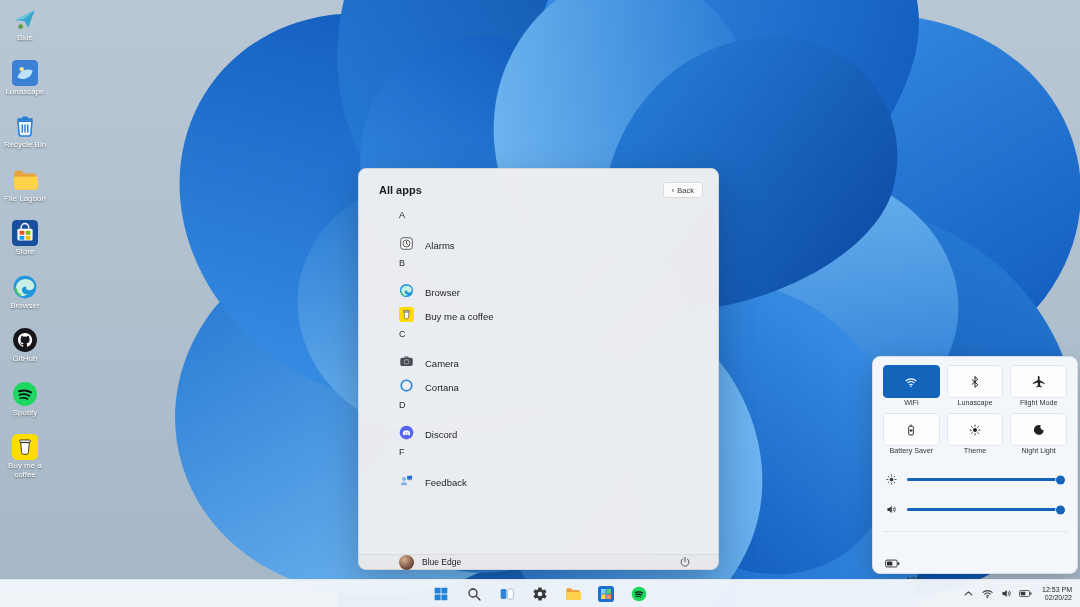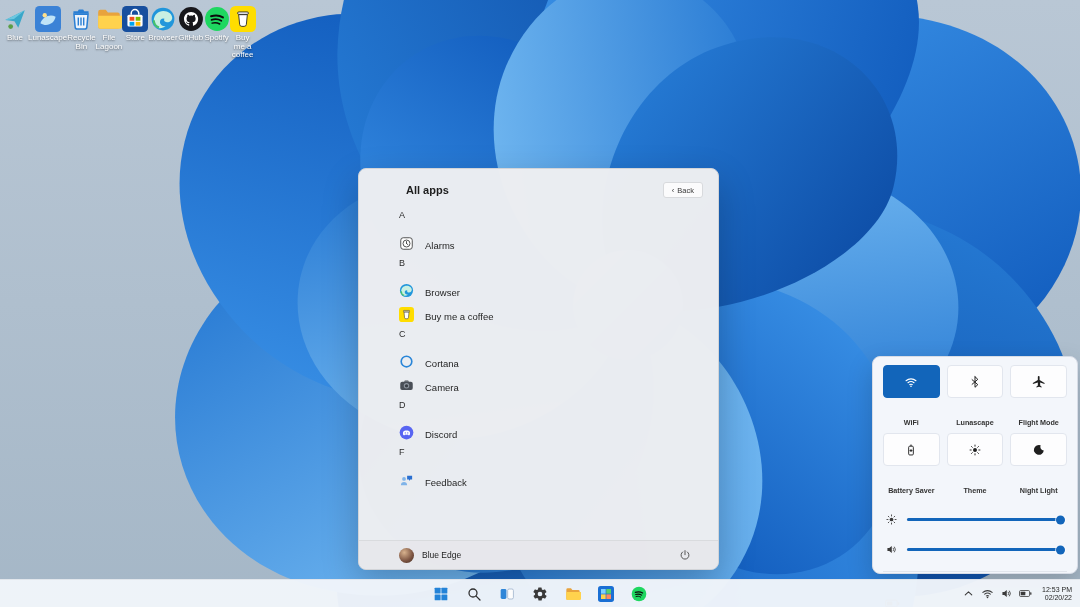--- a/index.html
+++ b/index.html
@@ -4,63 +4,63 @@
 <style>
   html,body{margin:0;padding:0;}
   body{
     width:1080px;height:607px;overflow:hidden;position:relative;
     font-family:"Liberation Sans",sans-serif;background:#aebfce;
     --accent:#1265ba;
   }
   .wallpaper{position:absolute;inset:0;display:block;}
 
   
-  .desktop-icons{position:absolute;left:2px;top:6px;width:46px;display:flex;flex-direction:row;}
+  .desktop-icons{position:absolute;left:2px;top:6px;width:46px;display:flex;flex-direction:column;}
   .dicon{height:53.5px;display:flex;flex-direction:column;align-items:center;cursor:pointer;}
   .dicon-img{width:26px;height:26px;display:block;}
   .dicon-img svg{width:100%;height:100%;display:block;}
   .dicon-label{margin-top:2px;font-size:8px;line-height:8.5px;color:#fff;text-align:center;
     text-shadow:0 1px 2px rgba(0,0,0,.55);max-width:46px;}
 
   
   .start-panel{position:absolute;left:358px;top:168px;width:361px;height:402px;box-sizing:border-box;
     background:rgba(237,238,241,.985);border:1px solid #d2d4d8;border-radius:8px;
     box-shadow:0 14px 36px rgba(0,0,0,.22);}
-  .sp-header{display:flex;justify-content:space-between;align-items:center;padding:13px 15px 3px 47px;}
+  .sp-header{display:flex;justify-content:space-between;align-items:center;padding:13px 15px 3px 20px;}
   .sp-title{font-size:11px;font-weight:bold;color:#1e1e1e;margin:0;}
   .back-btn{display:flex;align-items:center;gap:3px;font-size:7.5px;color:#3a3a3a;background:#fbfbfc;
     border:1px solid #d8dadd;border-radius:3px;padding:2.5px 8px;cursor:pointer;font-family:inherit;}
   .app-list{padding:2px 0 0 40px;}
   .letter-row{height:24px;display:flex;align-items:center;font-size:9px;color:#2c2c2c;cursor:pointer;}
   .app-row{height:23.5px;display:flex;align-items:flex-end;gap:11px;cursor:pointer;}
   .app-icon{width:15px;height:15px;flex:0 0 15px;}
   .app-icon svg{width:100%;height:100%;display:block;}
   .app-label{font-size:9.5px;color:#1f1f1f;}
-  .start-footer{position:absolute;left:0;right:0;bottom:0;height:29px;box-sizing:border-box;
+  .start-footer{position:absolute;left:0;right:0;bottom:0;height:15px;box-sizing:border-box;
     border-top:1px solid #d9dbde;background:rgba(229,230,233,.75);border-radius:0 0 8px 8px;
     display:flex;align-items:center;justify-content:space-between;padding:0 26px 0 40px;}
   .user{display:flex;align-items:center;gap:8px;cursor:pointer;}
   .avatar{width:15px;height:15px;border-radius:50%;
     background:radial-gradient(circle at 35% 30%,#d8b28e,#7a5240 60%,#3f2b22);}
   .uname{font-size:8.5px;color:#222;}
   .power{width:14px;height:14px;background:none;border:none;padding:0;color:#555;cursor:pointer;}
   .power svg{width:100%;height:100%;display:block;}
 
   
   .qs{position:absolute;left:872px;top:356px;width:206px;height:218px;box-sizing:border-box;
     background:#f3f6fb;border:1px solid #d7dce6;border-radius:8px;padding:8px 10px 6px;
     box-shadow:0 10px 26px rgba(0,0,0,.18);}
   .qs-grid{display:grid;grid-template-columns:repeat(3,1fr);column-gap:7px;}
   .qs-cell{display:flex;flex-direction:column;align-items:center;margin-bottom:6px;}
   .qs-btn{width:100%;height:33px;border-radius:4px;background:#fdfdfe;border:1px solid #e2e6ee;
     display:flex;align-items:center;justify-content:center;color:#1f1f1f;cursor:pointer;}
   .qs-btn.active{background:var(--accent);border-color:var(--accent);color:#fff;}
   .qs-ic{width:14px;height:14px;display:block;}
   .qs-ic svg{width:100%;height:100%;display:block;}
-  .qs-label{font-size:7.2px;color:#333;margin-top:20px;font-weight:bold;}
+  .qs-label{font-size:7.2px;color:#333;margin-top:0;}
   .qs-sliders{margin-top:4px;display:flex;flex-direction:column;gap:17px;padding:8px 2px 0;}
   .qs-slider-row{display:flex;align-items:center;gap:9px;}
   .qs-slider-ic{width:13px;height:13px;color:#3a3a3a;flex:0 0 13px;}
   .qs-slider-ic svg{width:100%;height:100%;display:block;}
   .track{position:relative;flex:1;height:3px;border-radius:2px;background:#bcc6d4;cursor:pointer;}
   .fill{position:absolute;left:0;top:0;bottom:0;border-radius:2px;background:var(--accent);}
   .thumb{position:absolute;top:50%;width:9px;height:9px;border-radius:50%;background:var(--accent);
     transform:translateY(-50%);box-shadow:0 0 0 1px rgba(255,255,255,.65);cursor:pointer;}
   .qs-footer{margin-top:15px;border-top:1px solid #e1e5ec;padding:8px 2px 0;display:flex;
     align-items:center;gap:5px;color:#2c2c2c;}
@@ -274,35 +274,35 @@
             <path d="M8 8h8l-.9 9a2 2 0 0 1-2 1.8h-2.2a2 2 0 0 1-2-1.8z" fill="#fff" stroke="#222" stroke-width="0.8"></path>
             <rect x="7" y="5.5" width="10" height="2.2" rx="1.1" fill="#fff" stroke="#222" stroke-width="0.8"></rect>
           </svg>
         </span>
         <span class="app-label">Buy me a coffee</span>
       </div>
       <div class="letter-row">C</div>
       <div class="app-row">
         <span class="app-icon">
           <svg viewBox="0 0 24 24">
-            <circle cx="12" cy="12" r="8.5" fill="none" stroke="#2a86d8" stroke-width="2.6"></circle>
-          </svg>
-        </span>
-        <span class="app-label">Cortana</span>
-      </div>
-      <div class="app-row">
-        <span class="app-icon">
-          <svg viewBox="0 0 24 24">
             <path d="M8 6l1.4-2h5.2L16 6z" fill="#4a4f57"></path>
             <rect x="2" y="6" width="20" height="13" rx="3" fill="#4a4f57"></rect>
             <circle cx="12" cy="12.5" r="4.4" fill="#8d949e"></circle>
             <circle cx="12" cy="12.5" r="2.6" fill="#3a3f46"></circle>
           </svg>
         </span>
         <span class="app-label">Camera</span>
+      </div>
+      <div class="app-row">
+        <span class="app-icon">
+          <svg viewBox="0 0 24 24">
+            <circle cx="12" cy="12" r="8.5" fill="none" stroke="#2a86d8" stroke-width="2.6"></circle>
+          </svg>
+        </span>
+        <span class="app-label">Cortana</span>
       </div>
       <div class="letter-row">D</div>
       <div class="app-row">
         <span class="app-icon">
           <svg viewBox="0 0 24 24">
             <circle cx="12" cy="12" r="11" fill="#5865f2"></circle>
             <path d="M7 10.5c1.2-2.4 8.8-2.4 10 0 .8 1.7.9 4 .3 5-.5.8-2 1.2-2.6.4l-.4-.6c-1.5.4-3.1.4-4.6 0l-.4.6c-.6.8-2.1.4-2.6-.4-.6-1-.5-3.3.3-5z" fill="#fff"></path>
             <circle cx="10" cy="12.7" r="1" fill="#5865f2"></circle>
             <circle cx="14" cy="12.7" r="1" fill="#5865f2"></circle>
           </svg>

